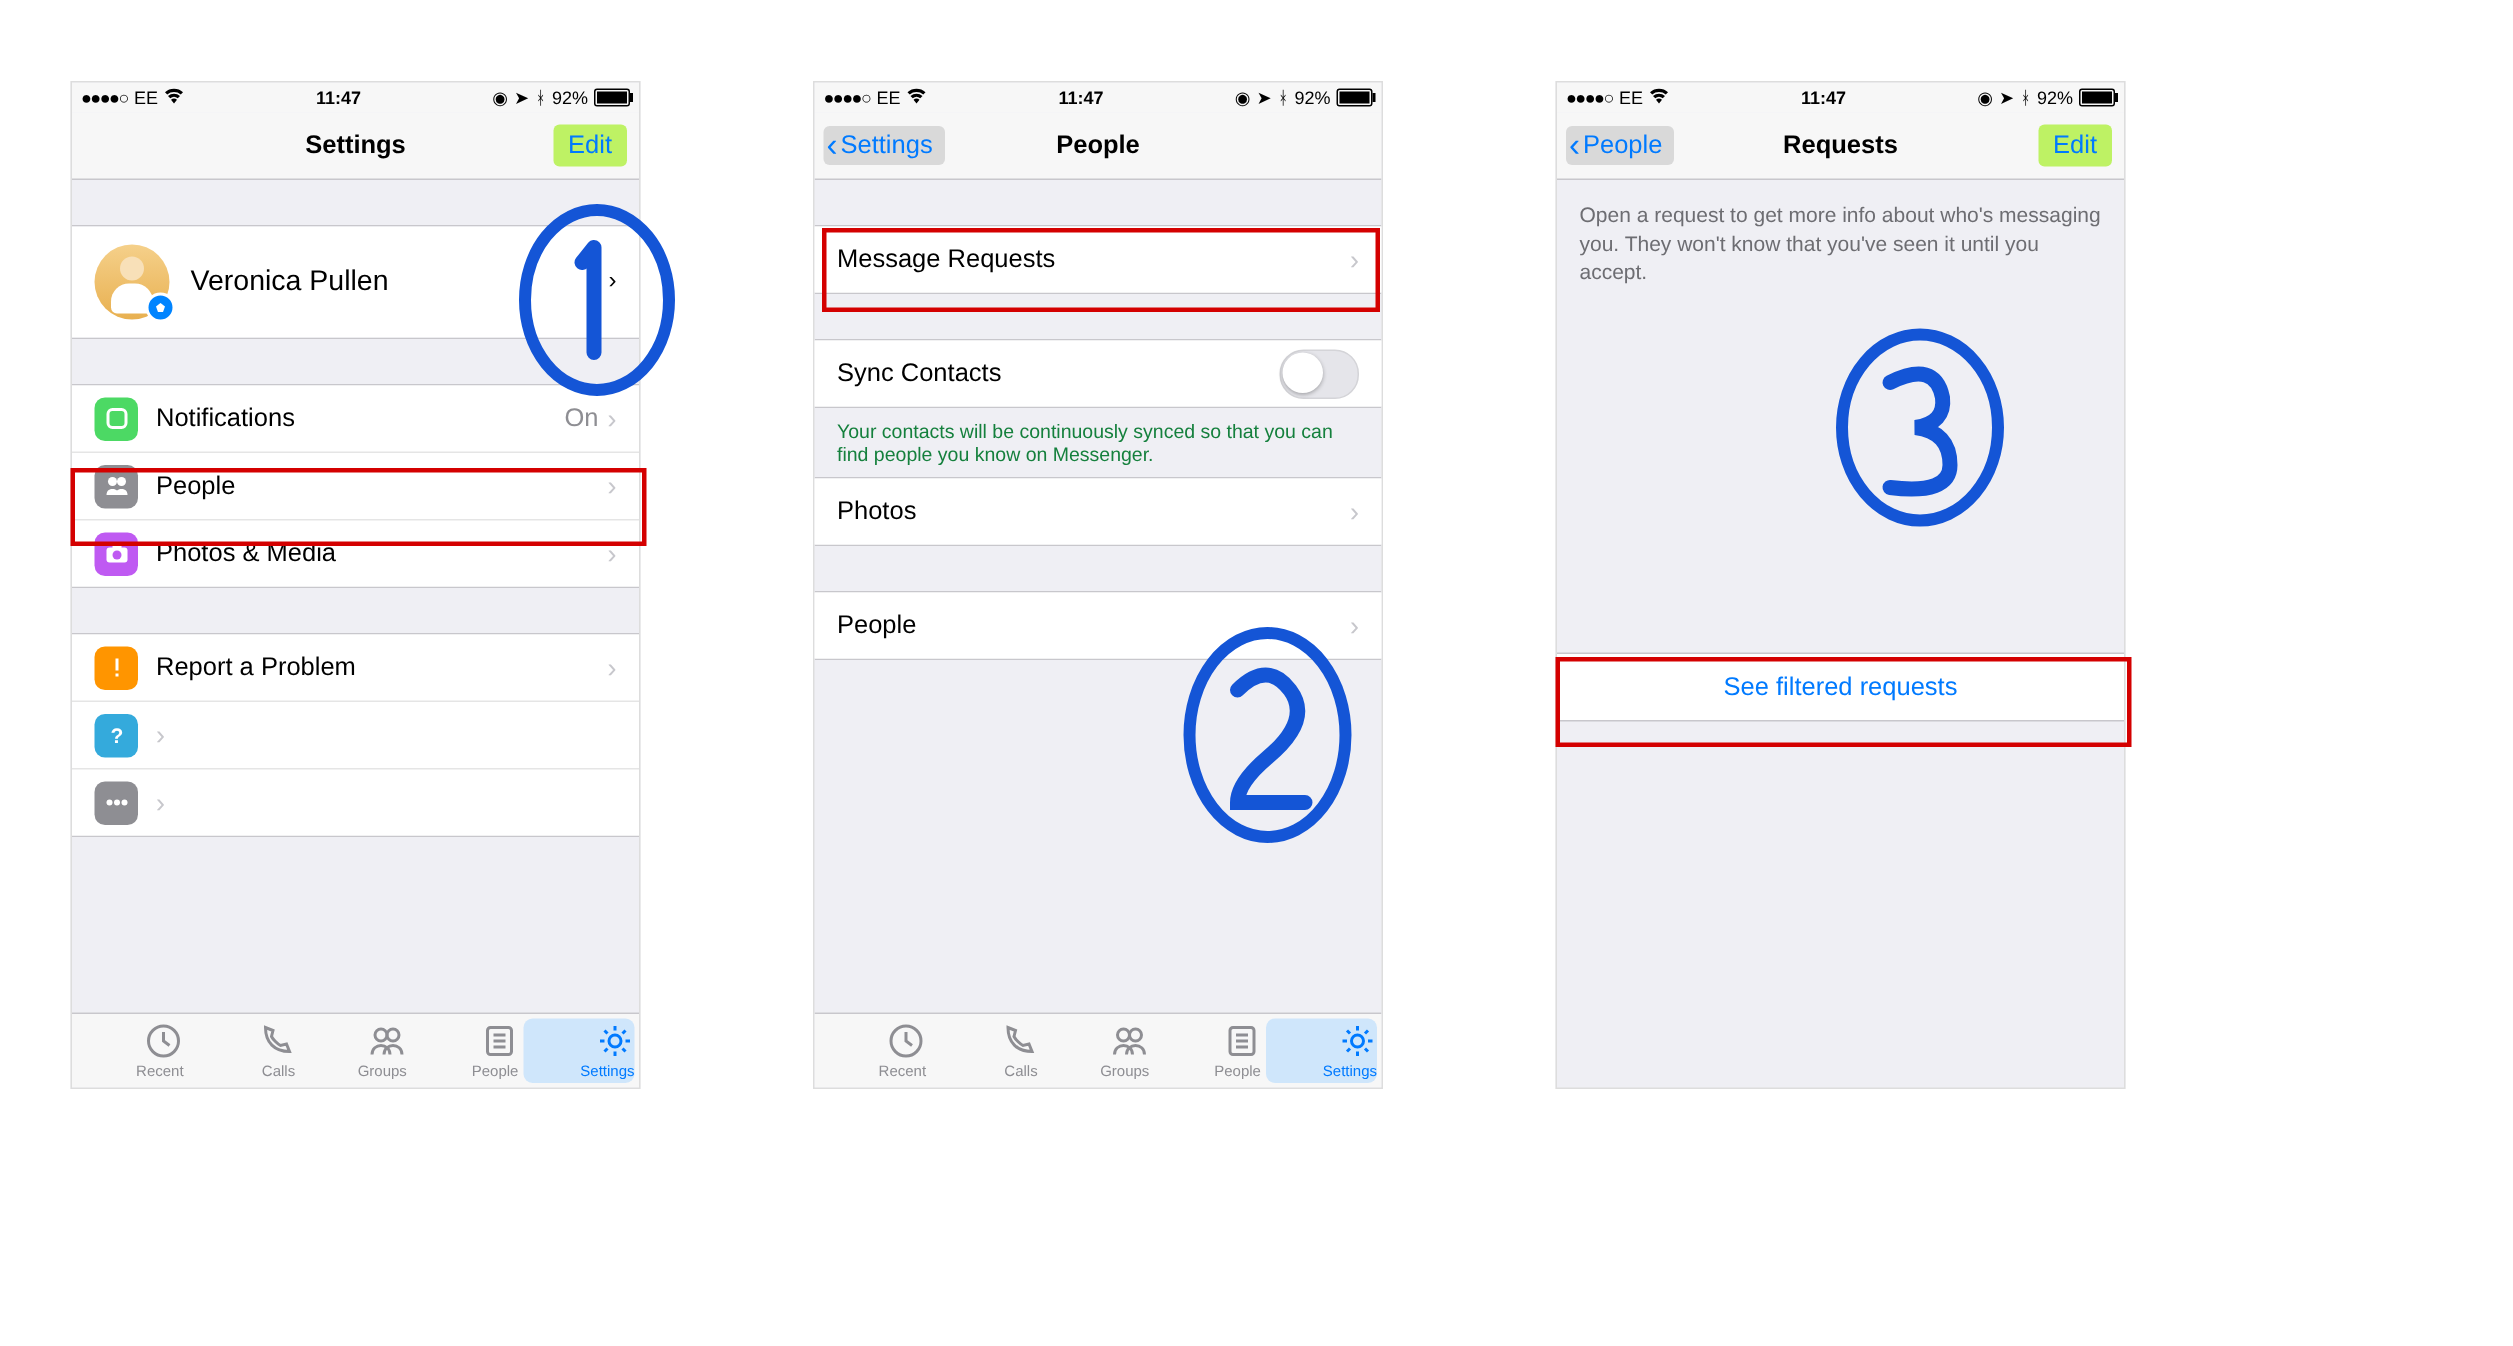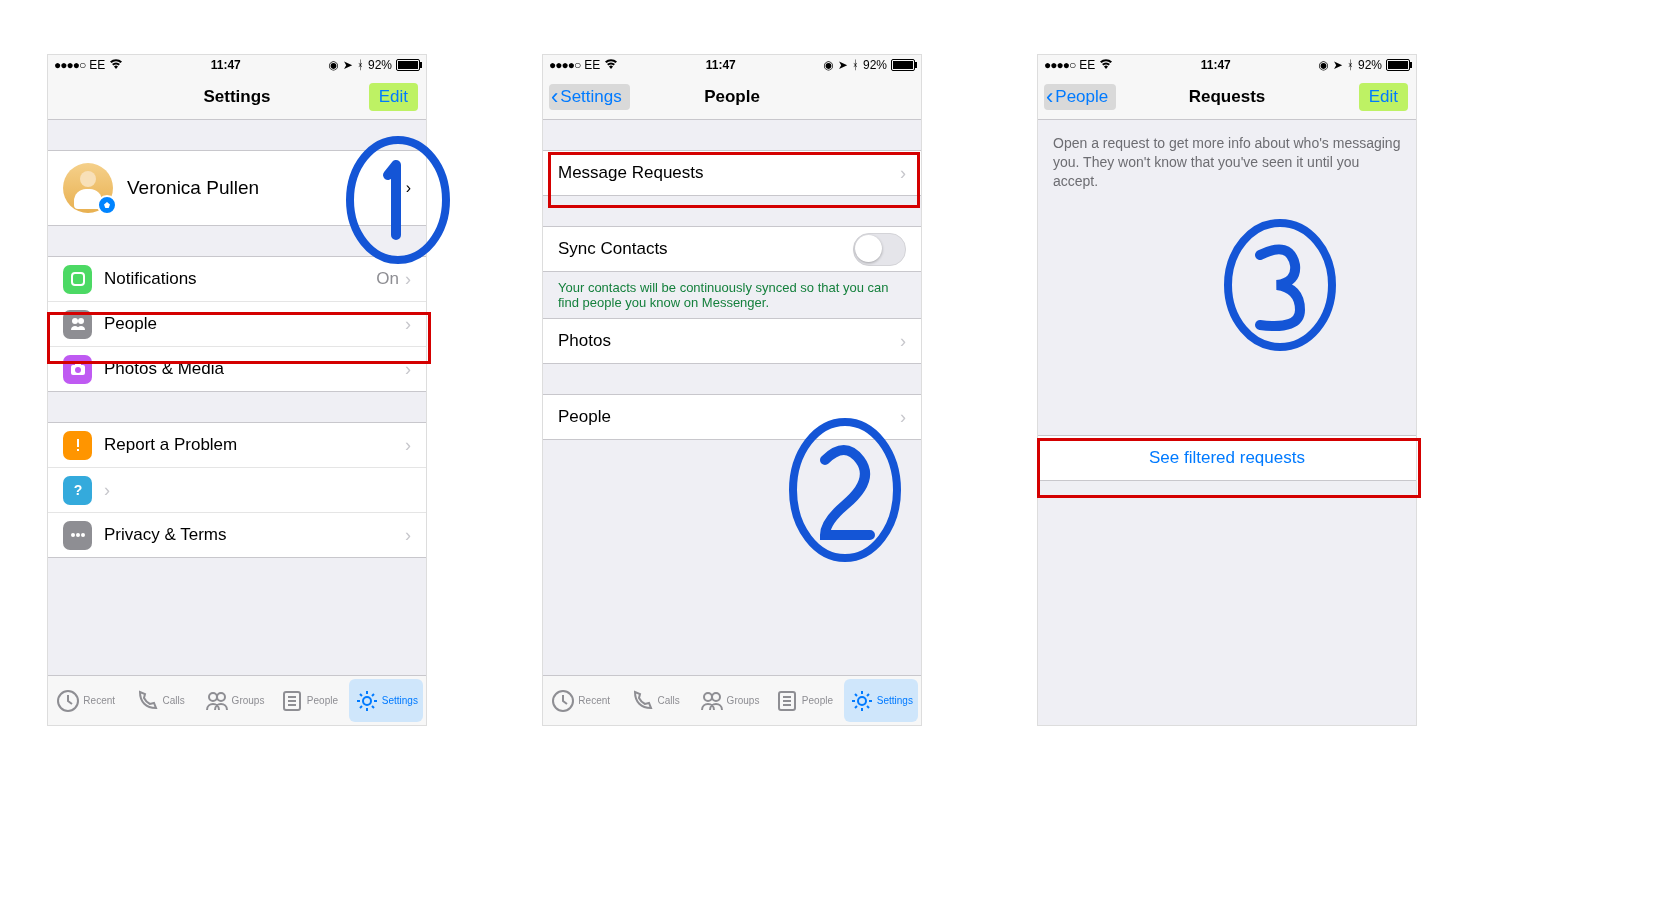--- a/index.html
+++ b/index.html
@@ -54,21 +54,21 @@
   .ic-report{background:#ff9500;}
   .ic-help{background:#34aadc;}
   .ic-privacy{background:#8e8e93;}
 
   
   .toggle{width:51px;height:31px;border-radius:16px;background:#e5e5ea;border:1px solid #d4d4d8;position:relative;}
   .toggle .knob{position:absolute;width:27px;height:27px;border-radius:50%;background:#fff;top:1px;left:1px;box-shadow:0 1px 3px rgba(0,0,0,0.3);}
 
   
   .tabbar{position:absolute;bottom:0;left:0;right:0;height:49px;background:#f7f7f7;border-top:1px solid #c8c7cc;display:flex;}
-  .tab{flex:1;display:flex;flex-direction:row;align-items:center;justify-content:center;gap:2px;cursor:pointer;}
+  .tab{flex:1;display:flex;flex-direction:column;align-items:flex-end;justify-content:center;gap:2px;cursor:pointer;}
   .tab svg{width:26px;height:26px;}
   .tab .tlabel{font-size:10px;color:#8e8e93;}
   .tab.active .tlabel{color:#007aff;}
   .tab.active svg{color:#007aff;}
   .tab svg{color:#8e8e93;}
   .tab.active{background:#cfe6fb;border-radius:6px;margin:3px;}
 
   
   .redbox{position:absolute;border:3px solid #d40000;pointer-events:none;}
   .circle-annot{position:absolute;pointer-events:none;}
@@ -186,21 +186,20 @@
         <span class="disclosure">›</span>
       </div>
       <div class="row">
         <div class="icon ic-privacy">
           <svg width="18" height="18" viewBox="0 0 18 18">
               <circle cx="4" cy="9" r="2" fill="#fff"></circle>
               <circle cx="9" cy="9" r="2" fill="#fff"></circle>
               <circle cx="14" cy="9" r="2" fill="#fff"></circle>
             </svg>
         </div>
-        <span class="label">Privacy &amp; Terms</span>
         <span class="disclosure">›</span>
       </div>
     </div>
 
     <div class="tabbar">
       <div class="tab">
         <svg viewBox="0 0 26 26">
             <circle cx="13" cy="13" r="10" fill="none" stroke="currentColor" stroke-width="2"></circle>
             <path d="M13 7v6l4 3" fill="none" stroke="currentColor" stroke-width="2"></path>
           </svg>

